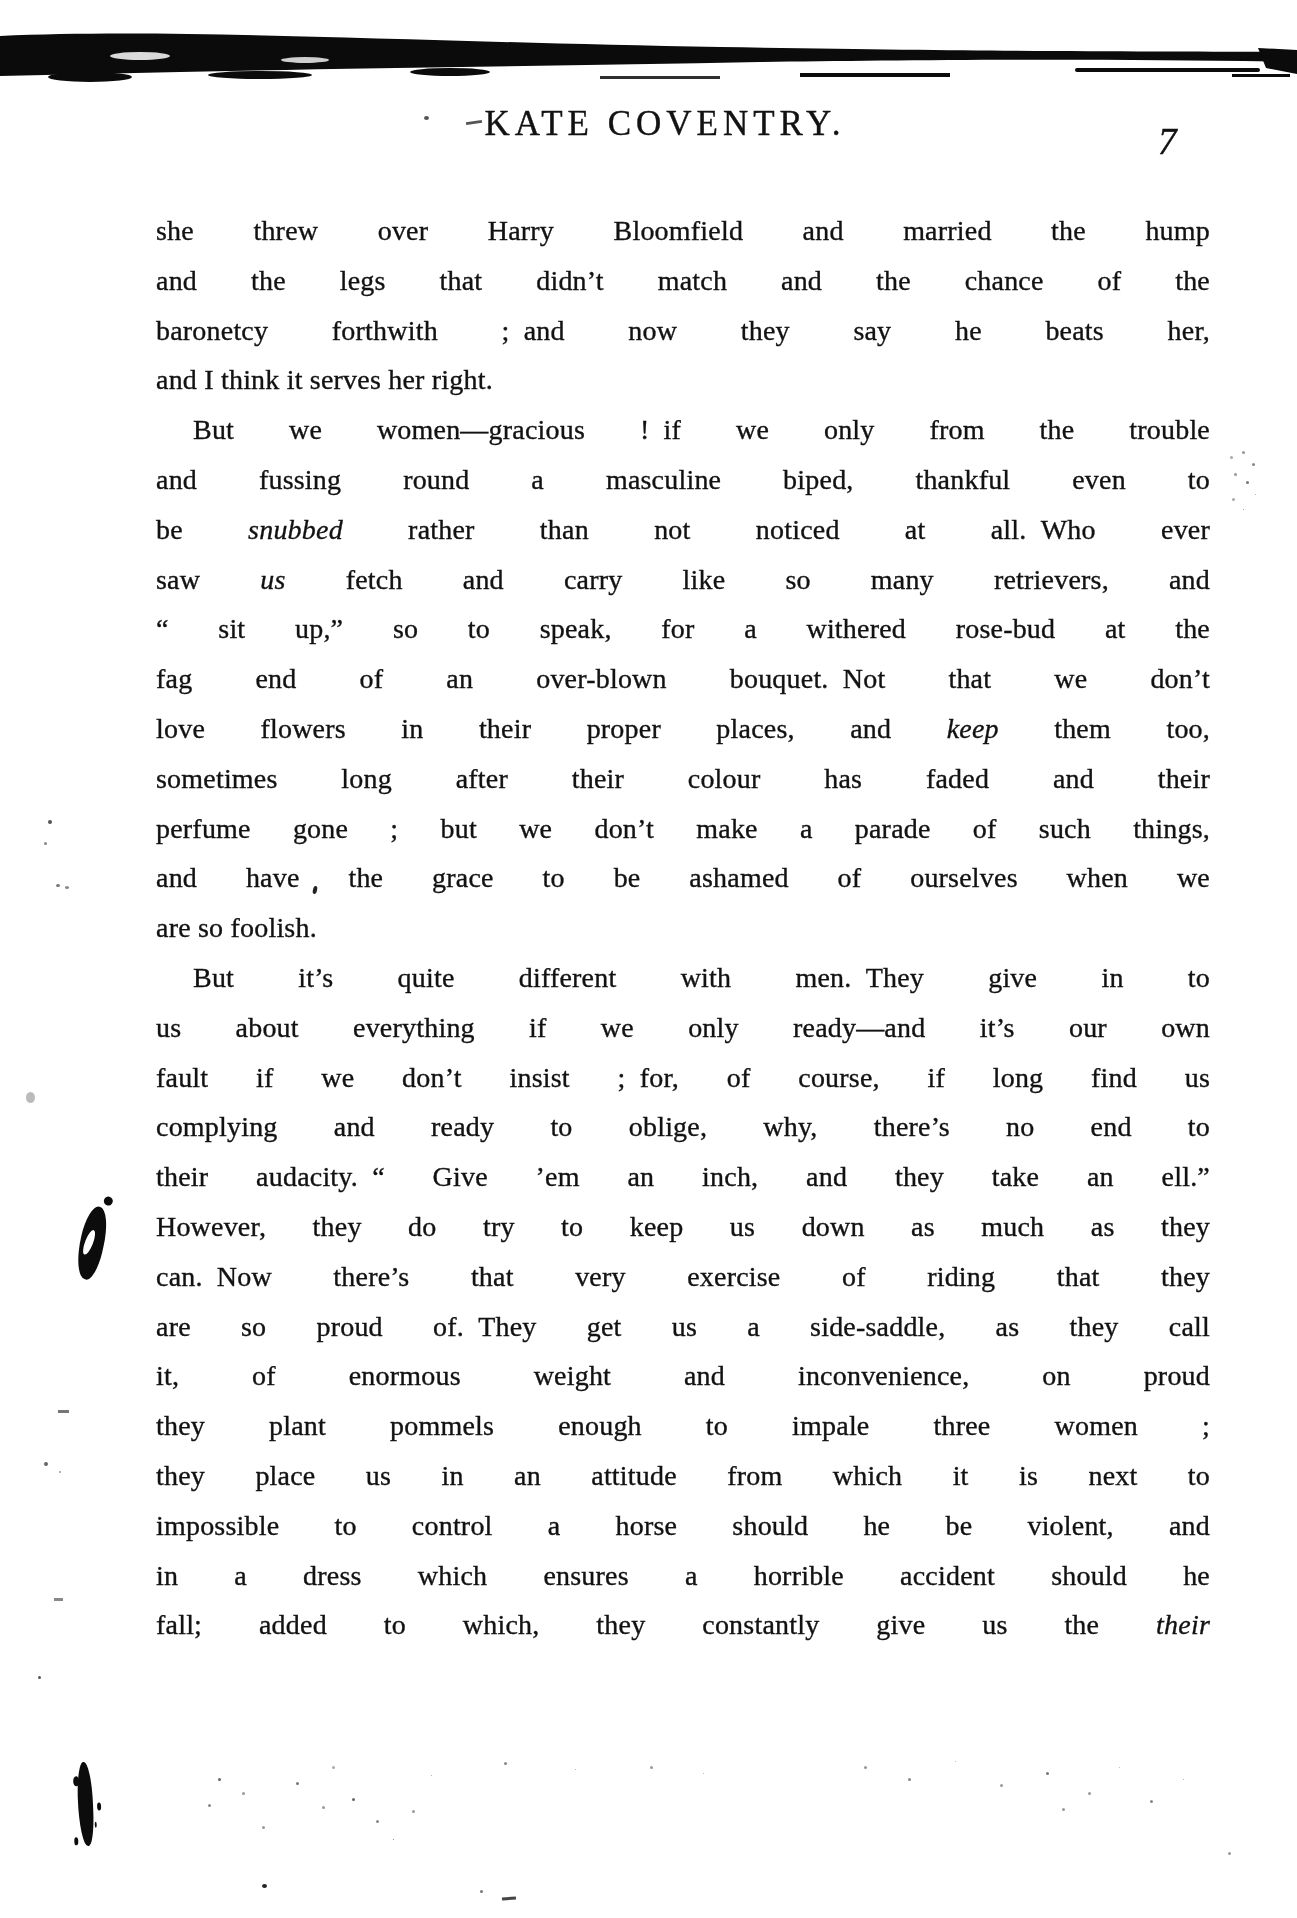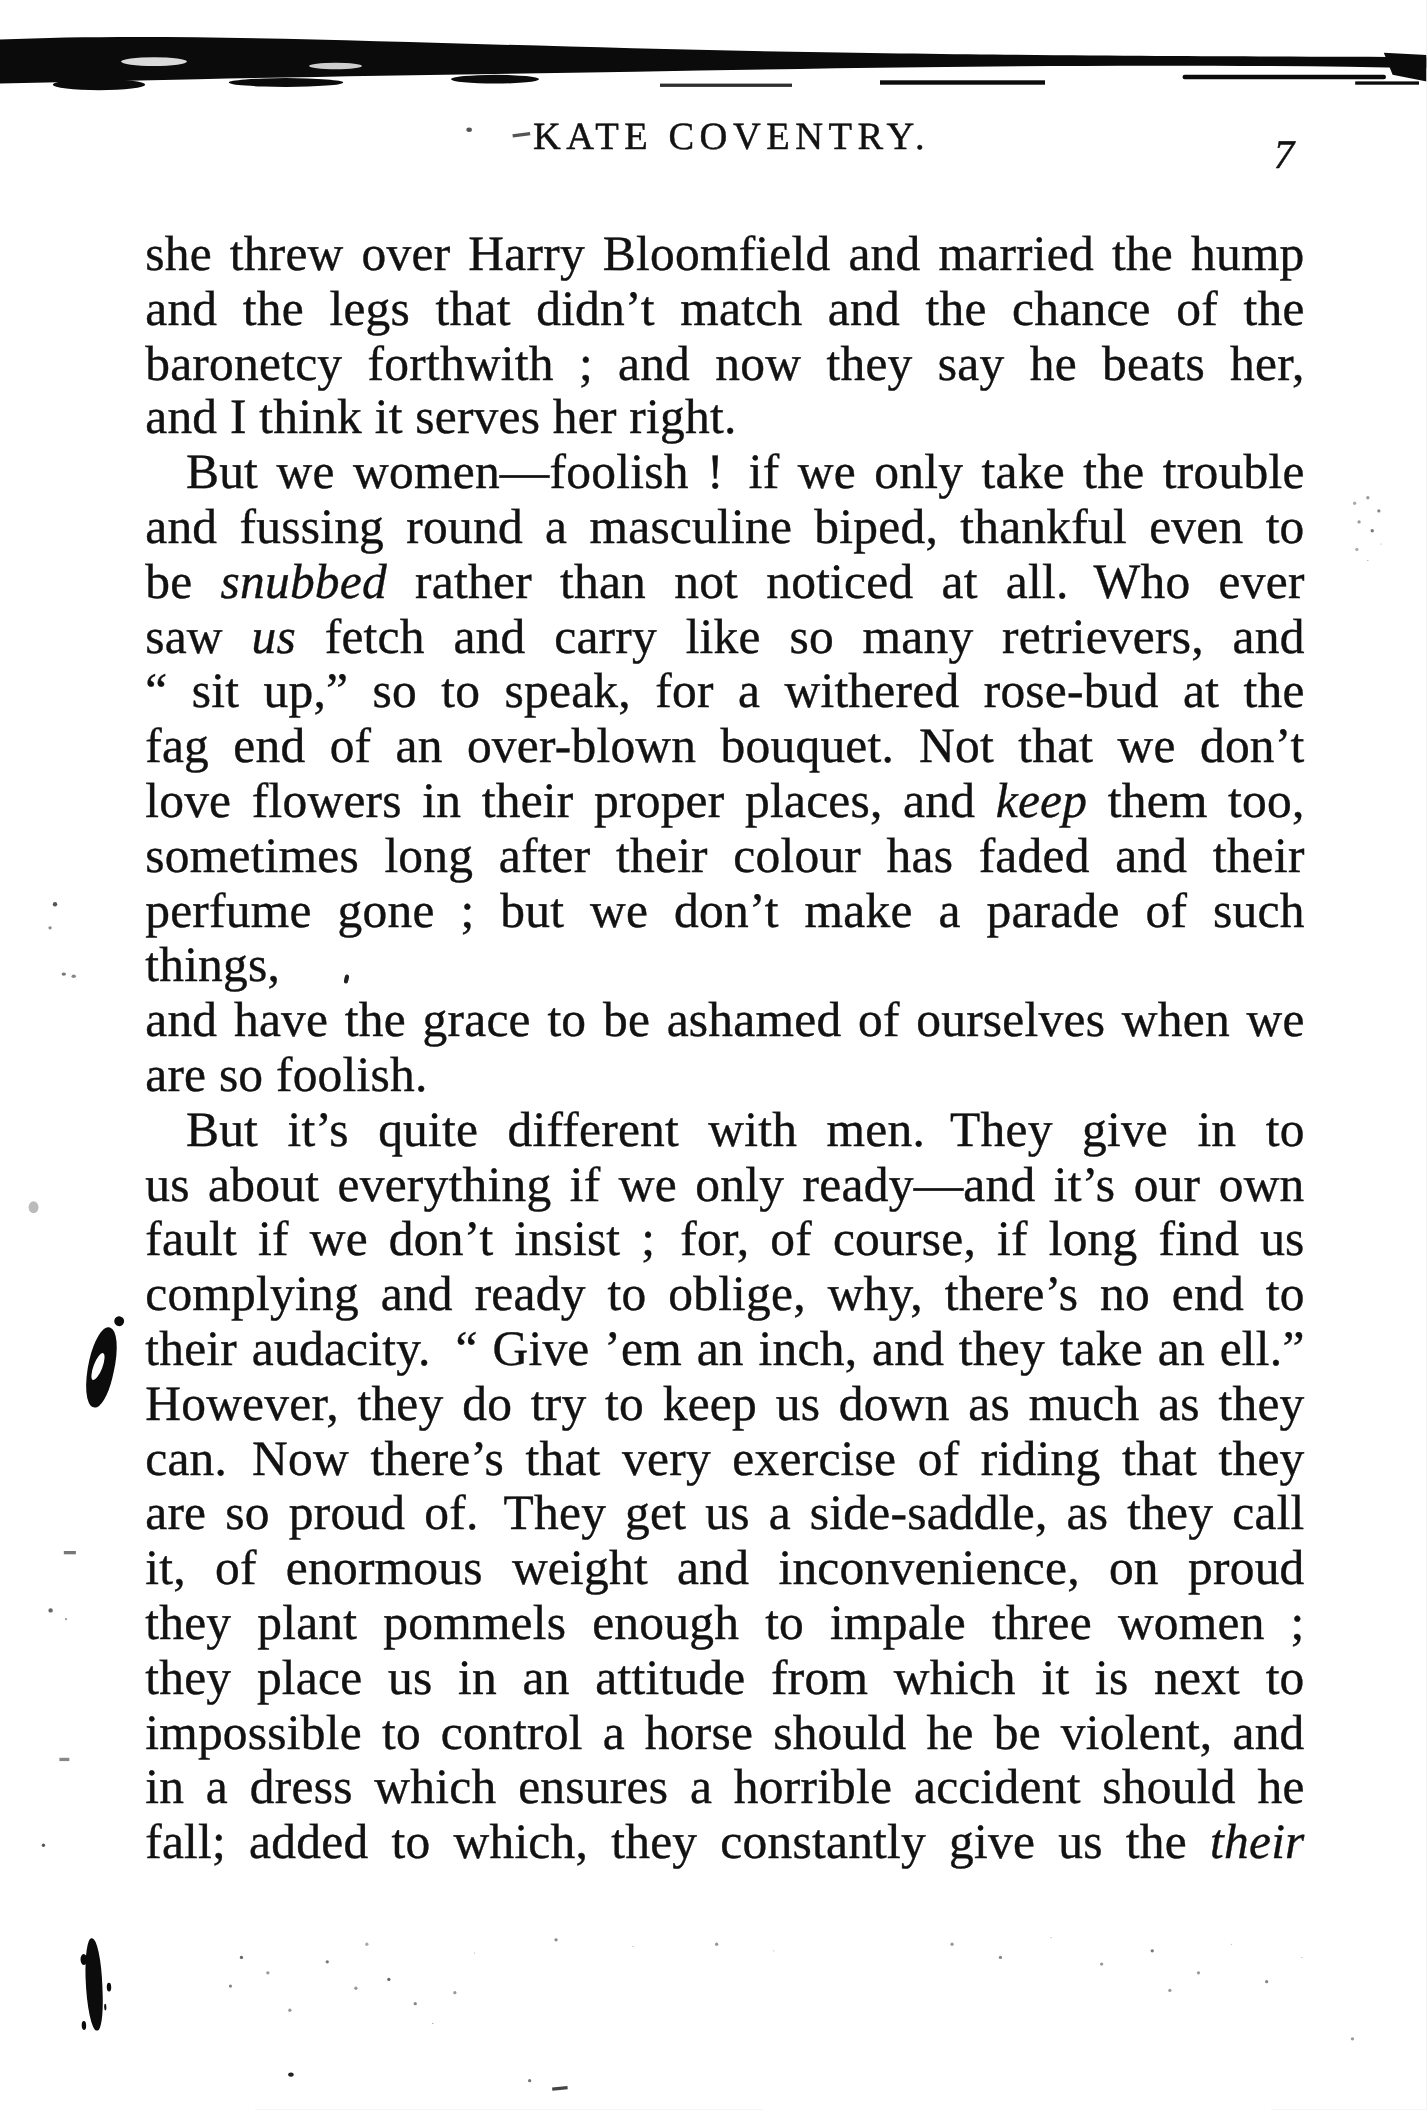--- a/index.html
+++ b/index.html
@@ -13,22 +13,22 @@
     position:absolute;left:138px;top:104px;width:1054px;text-align:center;
     font-size:35px;letter-spacing:5px;-webkit-text-stroke:0.4px #121212;
     white-space:nowrap;
   }
   .page-number{
     position:absolute;left:1158px;top:120px;font-size:37px;font-style:italic;
     -webkit-text-stroke:0.5px #121212;
   }
   
   #text-root{
-    position:absolute;left:132px;top:206px;width:1054px;
-    font-size:45px;line-height:49.8px;letter-spacing:0.2px;
+    position:absolute;left:156px;top:206px;width:1054px;
+    font-size:28px;line-height:49.8px;letter-spacing:0.2px;
     -webkit-text-stroke:0.35px #121212;
   }
   .para{margin:0;}
   .line{text-align:justify;text-align-last:justify;}
   .line.end{text-align-last:left;}
   .para.indent .line:first-child{text-indent:37px;}
   .it{font-style:italic;}
   
   .art{position:absolute;}
   .band{left:0;top:26px;}
@@ -92,21 +92,21 @@
   <div class="page-number">7</div>
 
   <div id="text-root">
       <div class="para">
         <div class="line"><span>she threw over Harry Bloomfield and married the hump</span></div>
         <div class="line"><span>and the legs that didn’t match and the chance of the</span></div>
         <div class="line"><span>baronetcy forthwith ; and now they say he beats her,</span></div>
         <div class="line end"><span>and I think it serves her right.</span></div>
       </div>
       <div class="para indent">
-        <div class="line"><span>But we women—foolish ! if we only take the trouble</span></div>
+        <div class="line"><span>But we women—gracious ! if we only from the trouble</span></div>
         <div class="line"><span>and fussing round a masculine biped, thankful even to</span></div>
         <div class="line"><span>be </span><span class="it">snubbed</span><span> rather than not noticed at all. Who ever</span></div>
         <div class="line"><span>saw </span><span class="it">us</span><span> fetch and carry like so many retrievers, and</span></div>
         <div class="line"><span>“ sit up,” so to speak, for a withered rose-bud at the</span></div>
         <div class="line"><span>fag end of an over-blown bouquet. Not that we don’t</span></div>
         <div class="line"><span>love flowers in their proper places, and </span><span class="it">keep</span><span> them too,</span></div>
         <div class="line"><span>sometimes long after their colour has faded and their</span></div>
         <div class="line"><span>perfume gone ; but we don’t make a parade of such things,</span></div>
         <div class="line"><span>and have the grace to be ashamed of ourselves when we</span></div>
         <div class="line end"><span>are so foolish.</span></div>

